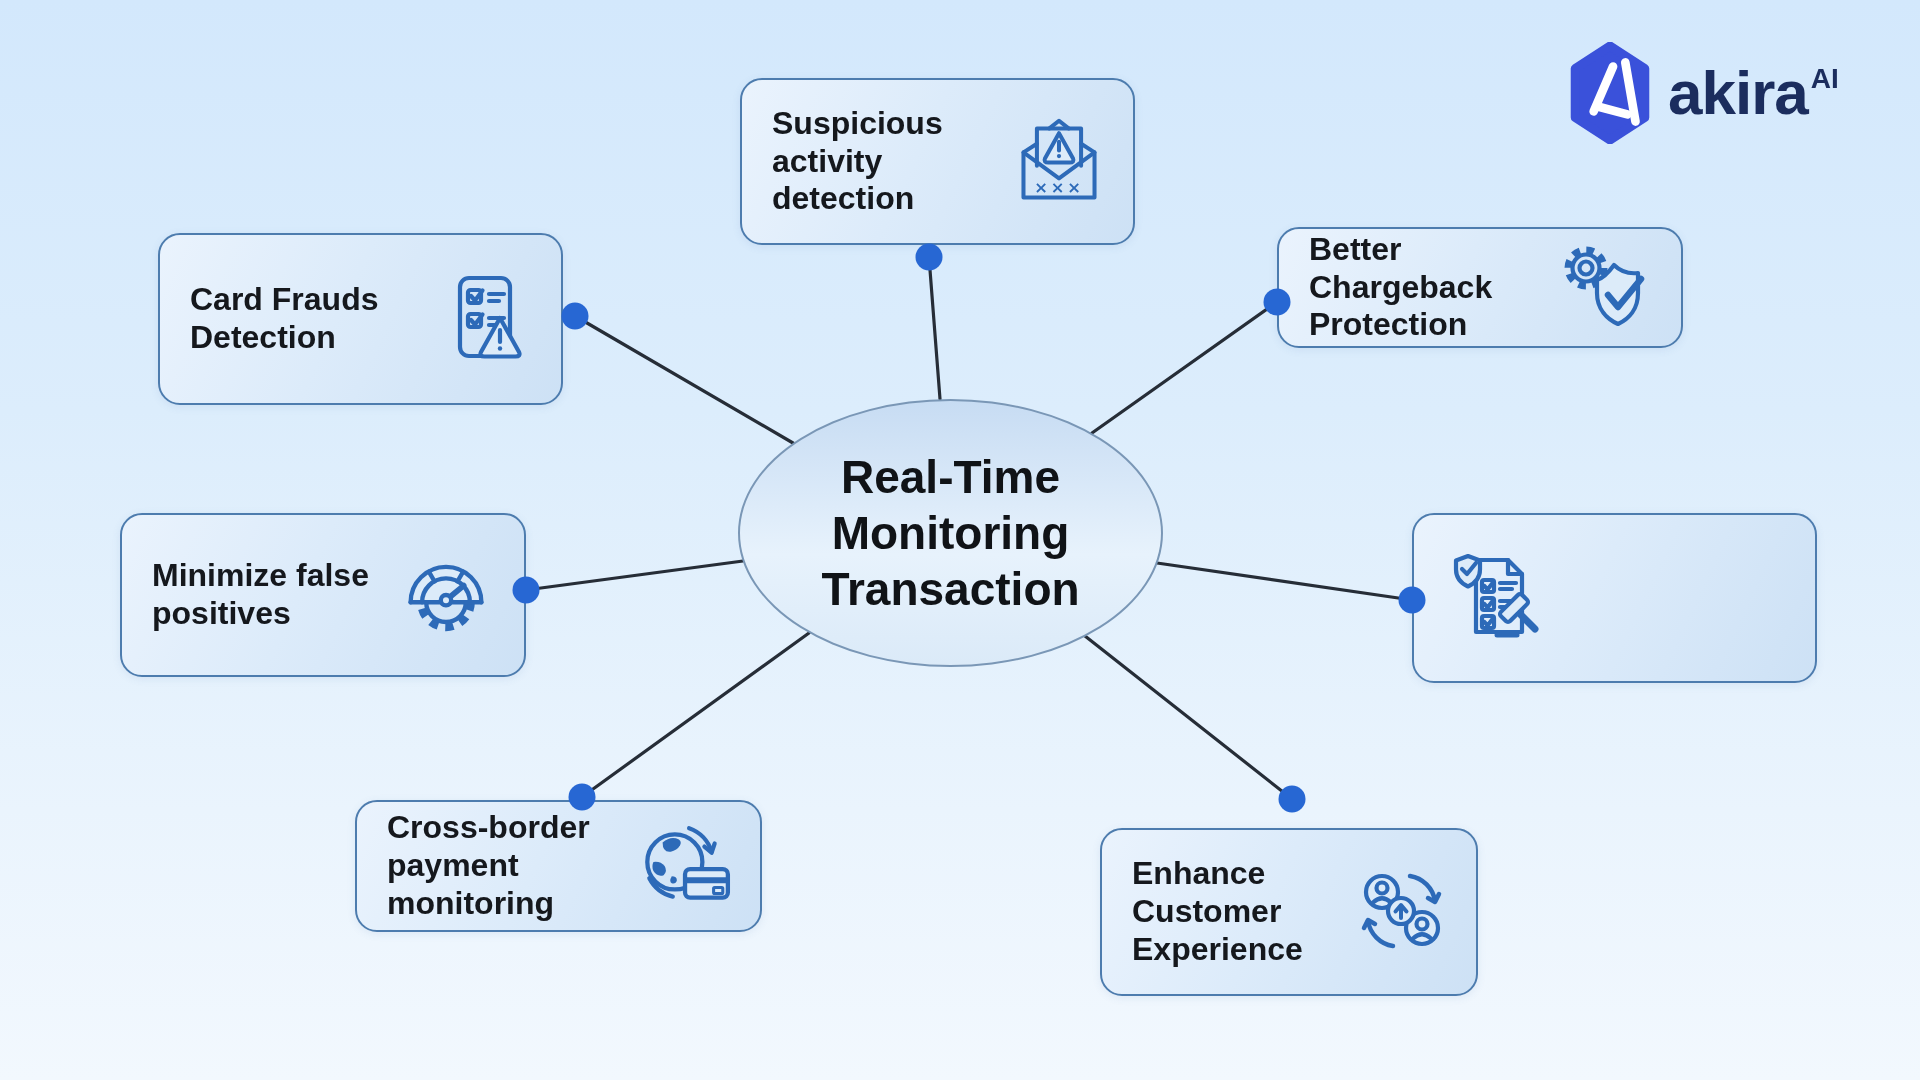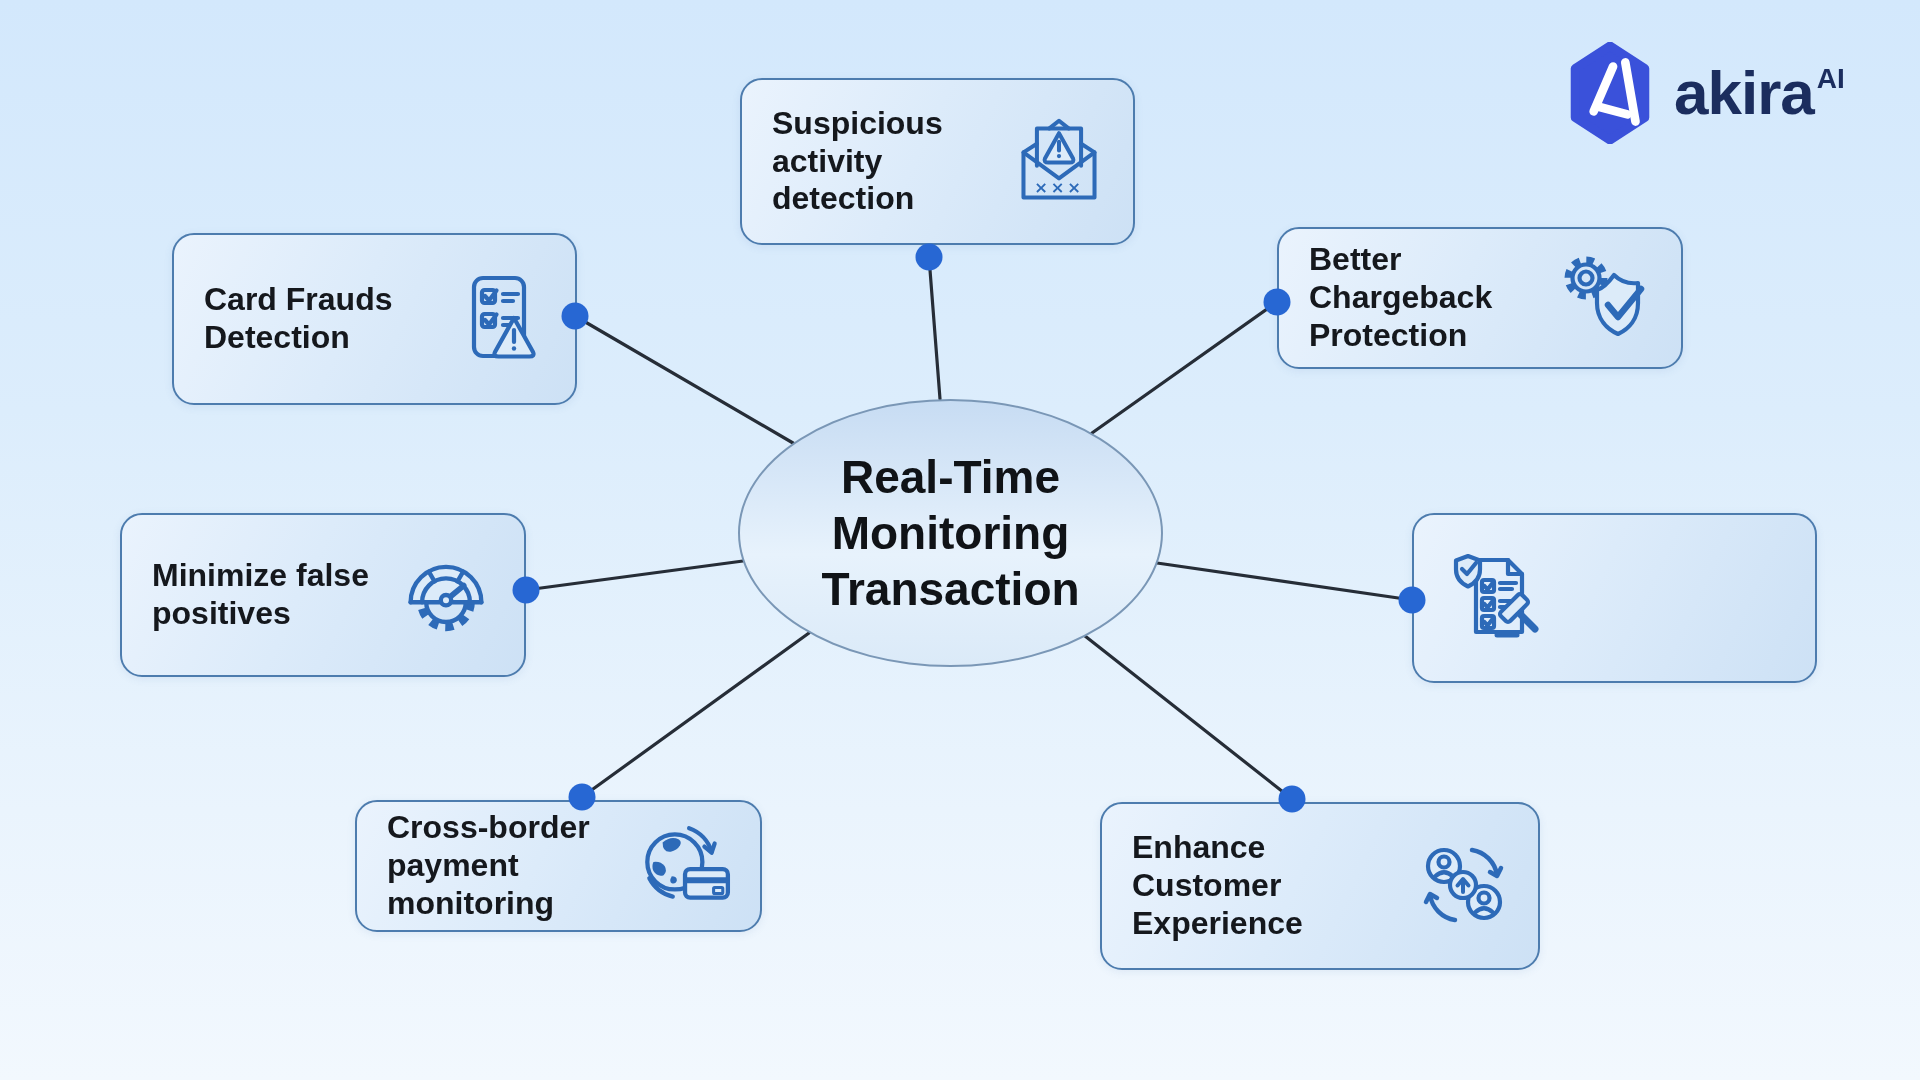--- a/index.html
+++ b/index.html
@@ -29,21 +29,21 @@
     position:absolute;z-index:2;left:738px;top:399px;width:425px;height:268px;
     border-radius:50%;border:2px solid #7a97b6;box-sizing:border-box;
     background:linear-gradient(180deg,#c7dcf3 0%,#e7f2fc 58%,#dbeaf8 100%);
     display:flex;flex-direction:column;align-items:center;justify-content:center;
   }
   #central-node .line{
     font-size:46px;line-height:56px;font-weight:700;color:#101317;text-align:center;
   }
   #logo{
     position:absolute;z-index:2;left:1568px;top:42px;height:102px;
-    display:flex;align-items:center;gap:22px;
+    display:flex;align-items:center;gap:16px;
   }
   #brand-name{
     font-size:62px;font-weight:700;color:#1b2d5e;letter-spacing:-1px;line-height:1;
   }
   #brand-name sup{font-size:28px;font-weight:700;letter-spacing:0;position:relative;top:-4px;left:3px;}
   .mask{fill:#dcebf9;}
   .landfill{fill:#2d6ab8;stroke:none;}
   text.icon-text{stroke:none;fill:#2d6ab8;font-family:"DejaVu Sans", sans-serif;font-weight:bold;}
 </style>
 </head>
@@ -76,39 +76,39 @@
       <path d="M13,40 L27,31 M73,31 L87,40 M13,40 V87 H87 V40"></path>
       <path d="M13,40 L50,67 L87,40"></path>
       <path class="mask" d="M50,20 L64.5,46 Q66.5,50.5 61,50.5 H39 Q33.5,50.5 35.5,46 Z" stroke="#2d6ab8"></path>
       <path d="M50,29 V38"></path>
       <circle cx="50" cy="43.8" r="2.2" fill="#2d6ab8" stroke="none"></circle>
       <text class="icon-text" x="50" y="82" font-size="17" text-anchor="middle" letter-spacing="3">×××</text>
     </svg>
   </span>
 </div>
 
-<div class="node-card" style="left:172px;top:233px;width:405px;height:172px">
+<div class="node-card" style="left:158px;top:233px;width:405px;height:172px">
   <div class="node-label">Card Frauds Detection</div>
   <span class="node-icon">
     <svg width="100" height="100" viewBox="0 0 100 100">
       <rect x="25" y="9" width="50" height="78" rx="9"></rect>
       <rect x="33" y="21" width="13" height="13" rx="2.5"></rect>
       <path d="M36,27 l4,4.5 l7.5,-10"></path>
       <path d="M54,25 H69 M54,32 H64"></path>
       <rect x="33" y="45" width="13" height="13" rx="2.5"></rect>
       <path d="M36,51 l4,4.5 l7.5,-10"></path>
       <path d="M54,49 H69 M54,56 H64"></path>
       <path class="mask" d="M65,49 L84,83 Q86,87.5 80.5,87.5 H49.5 Q44,87.5 46,83 Z" stroke="#2d6ab8"></path>
       <path d="M65,61 V73"></path>
       <circle cx="65" cy="79.5" r="2.2" fill="#2d6ab8" stroke="none"></circle>
     </svg>
   </span>
 </div>
 
-<div class="node-card" style="left:1277px;top:227px;width:406px;height:142px">
+<div class="node-card" style="left:1277px;top:227px;width:406px;height:121px">
   <div class="node-label">Better Chargeback Protection</div>
   <span class="node-icon">
     <svg width="100" height="100" viewBox="0 0 100 100">
       <circle cx="31" cy="30" r="18" stroke-width="7" stroke-dasharray="7.6 6.5" stroke-linecap="butt"></circle>
       <circle cx="31" cy="30" r="13.5"></circle>
       <circle cx="31" cy="30" r="6.5"></circle>
       <path class="mask" d="M42,42 c6,-2 12,-8 17,-15 c6,6 15,9 24,8 v20 c0,16 -9,26 -20,31 c-11,-5 -21,-15 -21,-31 z" stroke="#2d6ab8"></path>
       <path d="M53,57 l10,12 l23,-28" stroke-width="6.5"></path>
     </svg>
   </span>
@@ -166,21 +166,21 @@
       <path d="M56,13 A35,35 0 0 1 78,36"></path>
       <path d="M71,31 L78,37 L81,28"></path>
       <path d="M17,62 A35,35 0 0 0 40,80"></path>
       <rect x="52" y="53" width="42" height="28" rx="5" class="mask" stroke="#2d6ab8"></rect>
       <path d="M54,64 H92" stroke-width="6"></path>
       <rect x="80" y="71" width="9" height="6" rx="1" stroke-width="3"></rect>
     </svg>
   </span>
 </div>
 
-<div class="node-card" style="left:1100px;top:802px;width:440px;height:168px">
+<div class="node-card" style="left:1100px;top:828px;width:378px;height:168px">
   <div class="node-label">Enhance Customer Experience</div>
   <span class="node-icon">
     <svg width="100" height="100" viewBox="0 0 100 100">
       <path d="M60,14 A30,30 0 0 1 85,39" stroke-width="4.5"></path>
       <path d="M78,36 L85,40 L89,32" stroke-width="4.5"></path>
       <path d="M43,84 A30,30 0 0 1 18,59" stroke-width="4.5"></path>
       <path d="M25,62 L18,58 L14,66" stroke-width="4.5"></path>
       <circle cx="32" cy="30" r="16" class="mask" stroke="#2d6ab8"></circle>
       <circle cx="32" cy="26" r="5.5"></circle>
       <path d="M23,40.5 q9,-8.5 18,0"></path>

